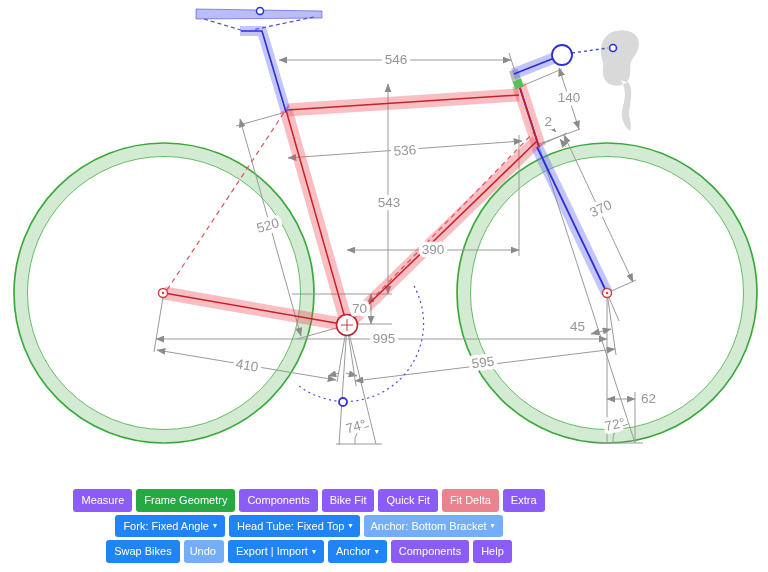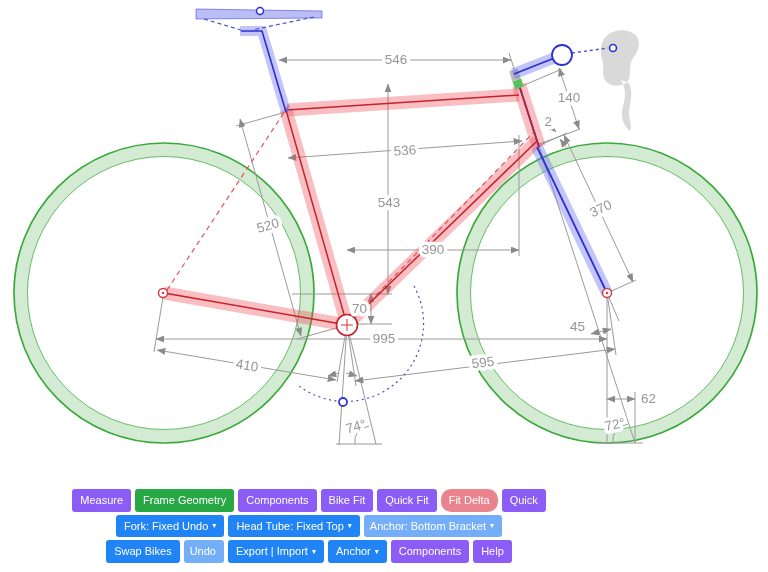--- a/index.html
+++ b/index.html
@@ -7,21 +7,21 @@
   #stage{width:618px;height:572px;position:relative;}
   svg{display:block;}
   .dimtxt{font-family:"Liberation Sans",sans-serif;font-size:13.5px;fill:#969696;
     stroke:#ffffff;stroke-width:7px;paint-order:stroke;stroke-linejoin:round;}
   .toolbar{margin-top:11px;display:flex;flex-direction:column;gap:3px;align-items:center;}
   .trow{display:flex;gap:4px;justify-content:center;}
   .btn{font-family:"Liberation Sans",sans-serif;font-size:11px;color:#fff;border:none;
     border-radius:3px;padding:5px 8px;line-height:1.15;cursor:pointer;white-space:nowrap;display:inline-flex;align-items:center;gap:4px;}
   .btn .caret{font-size:8px;line-height:1;}
   .red{background:#8b5cf6;} .green{background:#28a745;} .blue{background:#2083f6;}
-  .lightblue{background:#74aef8;padding-left:6px;} .lightred{background:#e9848f;border-radius:10px;}
+  .lightblue{background:#74aef8;padding-left:6px;} .lightred{background:#e9848f;}
 </style>
 </head>
 <body>
 
 <div id="stage">
 <svg width="768" height="478" viewBox="0 0 768 478">
   <defs>
     <marker id="ah" viewBox="0 0 10 8" markerWidth="9" markerHeight="7" refX="9.5" refY="4" orient="auto-start-reverse">
       <path d="M0,0 L10,4 L0,8 z" fill="#8b8b8b"></path>
     </marker>
@@ -179,26 +179,26 @@
     <button class="btn red">
           <span>Bike Fit</span>
         </button>
     <button class="btn red">
           <span>Quick Fit</span>
         </button>
     <button class="btn lightred">
           <span>Fit Delta</span>
         </button>
     <button class="btn red">
-          <span>Quick</span>
+          <span>Extra</span>
         </button>
   </div>
   <div class="trow">
     <button class="btn blue">
-          <span>Fork: Fixed Undo</span>
+          <span>Fork: Fixed Angle</span>
           <span class="caret">▾</span>
         </button>
     <button class="btn blue">
           <span>Head Tube: Fixed Top</span>
           <span class="caret">▾</span>
         </button>
     <button class="btn lightblue">
           <span>Anchor: Bottom Bracket</span>
           <span class="caret">▾</span>
         </button>

